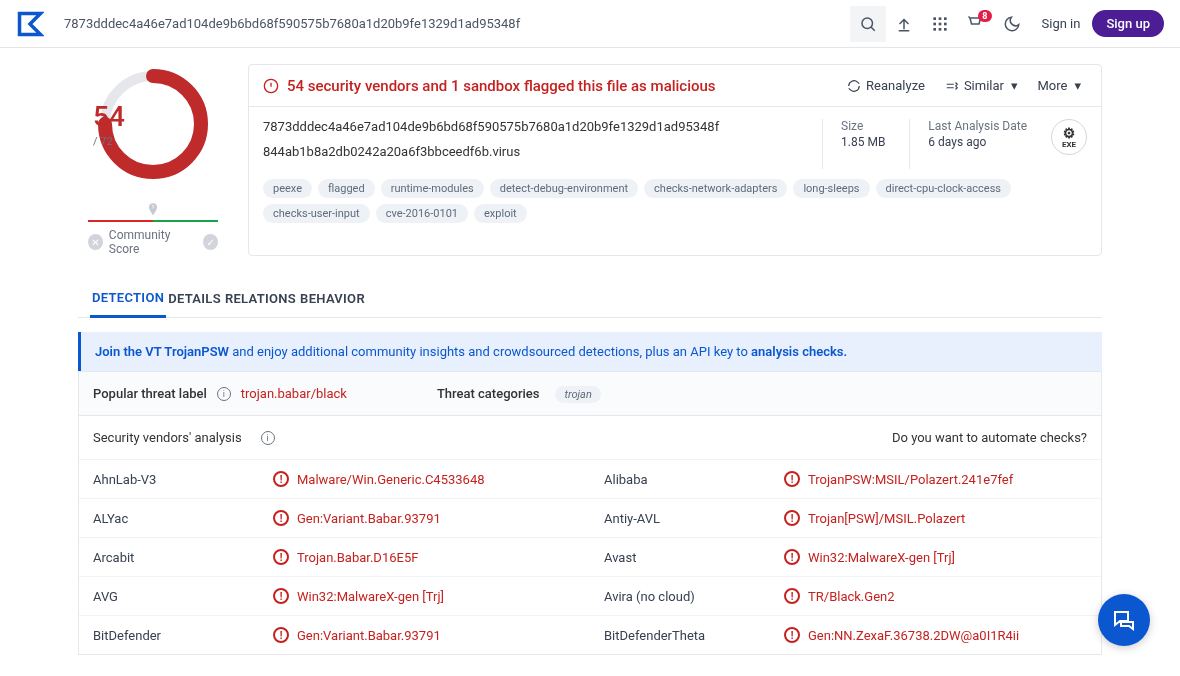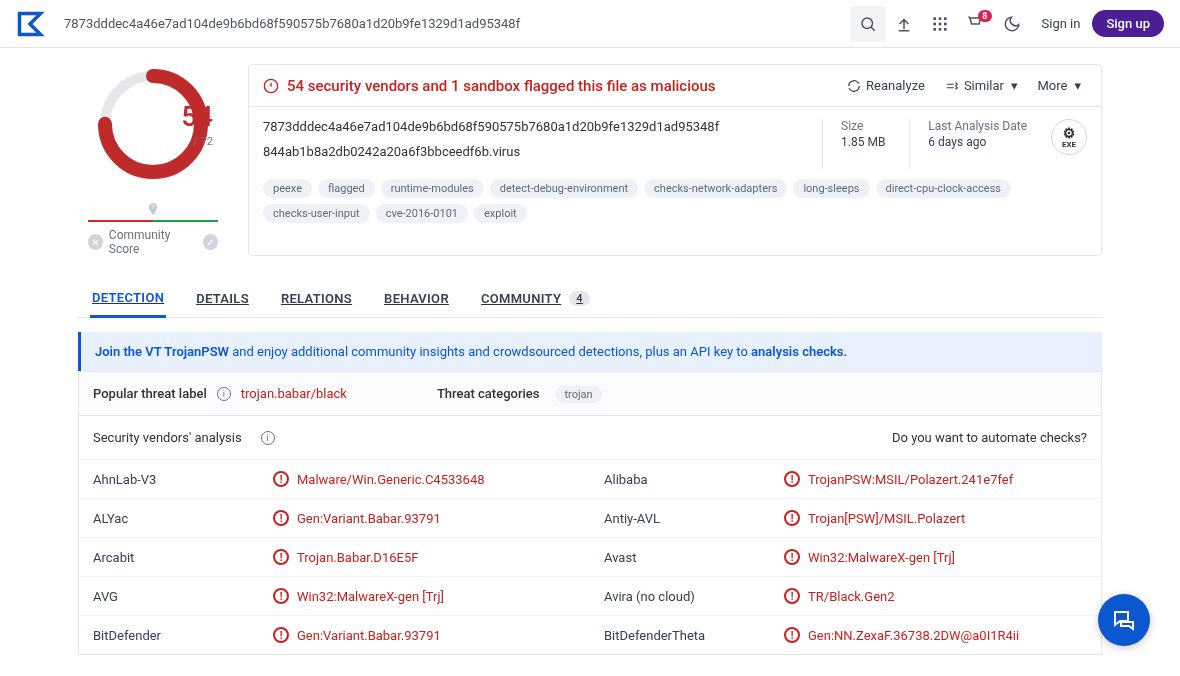--- a/index.html
+++ b/index.html
@@ -10,21 +10,21 @@
 .hdr-btn { width: 36px; height: 36px; display: flex; align-items: center; justify-content: center; cursor: pointer; color: #4b5563; position: relative; }
 .hdr-btn.search-btn { background: #f3f4f6; }
 .badge-red { position: absolute; top: 4px; right: 2px; background: #e11d48; color: #fff; font-size: 9px; font-weight: 700; border-radius: 8px; padding: 1px 4px; min-width: 12px; text-align: center; }
 .signin { font-size: 13px; color: #374151; padding: 0 12px; cursor: pointer; }
 .signup { background: #4c1d95; color: #fff; border-radius: 16px; padding: 6px 14px; font-size: 13px; font-weight: 500; cursor: pointer; }
 .container { max-width: 1040px; margin: 16px auto 0; padding: 0 8px; }
 .summary-row { display: flex; gap: 20px; }
 .score-col { width: 150px; display: flex; flex-direction: column; align-items: center; }
 .score-ring { position: relative; width: 120px; height: 120px; }
 .score-ring svg { width: 120px; height: 120px; transform: rotate(-90deg); }
-.score-inner { position: absolute; inset: 0; display: flex; flex-direction: column; align-items: flex-end; justify-content: center; }
+.score-inner { position: absolute; inset: 0; display: flex; flex-direction: column; align-items: flex-start; justify-content: center; }
 .score-num { font-size: 28px; font-weight: 500; color: #bf2a2a; }
 .score-den { font-size: 11px; color: #6b7280; margin-top: 2px; }
 .community-line { margin-top: 18px; width: 130px; display: flex; flex-direction: column; align-items: center; }
 .community-line .marker { width: 16px; height: 16px; color: #9ca3af; }
 .community-bar { width: 130px; height: 2px; display: flex; margin-top: 2px; }
 .community-bar .red { flex: 1; height: 2px; background: #dc2626; }
 .community-bar .green { flex: 1; height: 2px; background: #16a34a; }
 .score-label-row { display: flex; align-items: center; gap: 6px; margin-top: 6px; font-size: 12px; color: #6b7280; width: 130px; }
 .chip-circle { width: 16px; height: 16px; border-radius: 50%; background: #d1d5db; color: #fff; display: flex; align-items: center; justify-content: center; font-size: 10px; }
 .main-box { flex: 1; border: 1px solid #e5e7eb; border-radius: 4px; }
@@ -36,32 +36,32 @@
 .info-row { display: flex; padding: 12px 14px 10px; gap: 24px; }
 .hashes { flex: 1; font-size: 13px; }
 .hashes .line { margin-bottom: 10px; word-break: break-all; }
 .meta-col { border-left: 1px solid #e5e7eb; padding-left: 18px; font-size: 12px; }
 .meta-col .label { color: #6b7280; }
 .meta-col .value { color: #374151; margin-top: 2px; }
 .filetype-badge { width: 36px; height: 36px; border: 1px solid #d1d5db; border-radius: 50%; display: flex; flex-direction: column; align-items: center; justify-content: center; font-size: 8px; font-weight: 700; }
 .filetype-badge .ft-icon { font-size: 14px; line-height: 1; }
 .tags-row { padding: 0 14px 12px; display: flex; flex-wrap: wrap; gap: 6px; }
 .tag { background: #eef2f7; color: #5f6b7a; font-size: 11px; padding: 3px 10px; border-radius: 12px; cursor: pointer; }
-.tabs { display: flex; gap: 28px; border-bottom: 1px solid #e5e7eb; margin-top: 24px; padding: 0 12px; text-decoration: underline; }
+.tabs { display: flex; border-bottom: 1px solid #e5e7eb; margin-top: 24px; padding: 0 12px; }
 .tab { padding: 10px 2px; font-size: 13px; font-weight: 600; color: #374151; cursor: pointer; letter-spacing: 0.3px; display: flex; align-items: center; gap: 8px; }
 .tab.active { color: #0b57d0; border-bottom: 3px solid #0b57d0; margin-bottom: -1px; }
 .tab .count { background: #e5e7eb; color: #374151; border-radius: 10px; font-size: 11px; padding: 1px 7px; font-weight: 500; }
 .banner { background: #e8f0fe; border-left: 3px solid #0b57d0; padding: 12px 14px; font-size: 13px; color: #0b57d0; margin-top: 14px; }
 .banner strong { font-weight: 600; }
 .panel { border: 1px solid #e5e7eb; margin-top: 0; }
 .threat-summary { display: flex; padding: 14px; border-bottom: 1px solid #e5e7eb; font-size: 13px; gap: 30px; background: #fafbfc; flex-wrap: wrap; }
 .threat-summary .tsec { display: flex; align-items: center; gap: 10px; }
 .threat-summary .tlabel { font-weight: 500; }
 .threat-summary .red-text { color: #c5221f; }
-.pill { background: #eef2f7; color: #5f6b7a; font-size: 11px; padding: 2px 9px; border-radius: 10px; }
+.pill { background: #eef2f7; color: #5f6b7a; font-size: 11px; padding: 2px 9px; border-radius: 10px; font-style: italic; }
 .analysis-hdr { display: flex; justify-content: space-between; padding: 14px; font-size: 13px; }
 .analysis-hdr .left { display: flex; align-items: center; gap: 19px; font-weight: 400; }
 .vendor-grid { display: grid; grid-template-columns: 1fr 1fr; }
 .vendor-row { display: flex; align-items: center; padding: 11px 14px; border-top: 1px solid #f1f3f5; font-size: 13px; }
 .vendor-name { width: 180px; color: #374151; }
 .detect { display: flex; align-items: center; gap: 8px; color: #c5221f; }
 .detect-icon { width: 16px; height: 16px; border: 2px solid #c5221f; border-radius: 50%; display: flex; align-items: center; justify-content: center; font-size: 10px; font-weight: 700; flex-shrink: 0; }
 .fab { position: fixed; right: 30px; bottom: 30px; width: 52px; height: 52px; border-radius: 50%; background: #0b57d0; color: #fff; display: flex; align-items: center; justify-content: center; cursor: pointer; box-shadow: 0 2px 8px rgba(0,0,0,.2); }
 .info-icon { width: 14px; height: 14px; border: 1px solid #6b7280; border-radius: 50%; display: inline-flex; align-items: center; justify-content: center; font-size: 9px; color: #6b7280; }
 </style>
@@ -198,24 +198,20 @@
           <span class="tag">exploit</span>
         </div>
     </div>
   </div>
 
   <div class="tabs">
     <div class="tab active">DETECTION</div>
     <div class="tab">DETAILS</div>
     <div class="tab">RELATIONS</div>
     <div class="tab">BEHAVIOR</div>
-    <div class="tab">
-      <span>COMMUNITY</span>
-      <span class="count">4</span>
-    </div>
   </div>
 
   <div class="banner">
     <strong>Join the VT TrojanPSW</strong><span> and enjoy additional community insights and crowdsourced detections, plus an API key to </span><strong>analysis checks.</strong>
   </div>
 
   <div class="panel">
     <div class="threat-summary">
       <div class="tsec">
         <span class="tlabel">Popular threat label</span>

